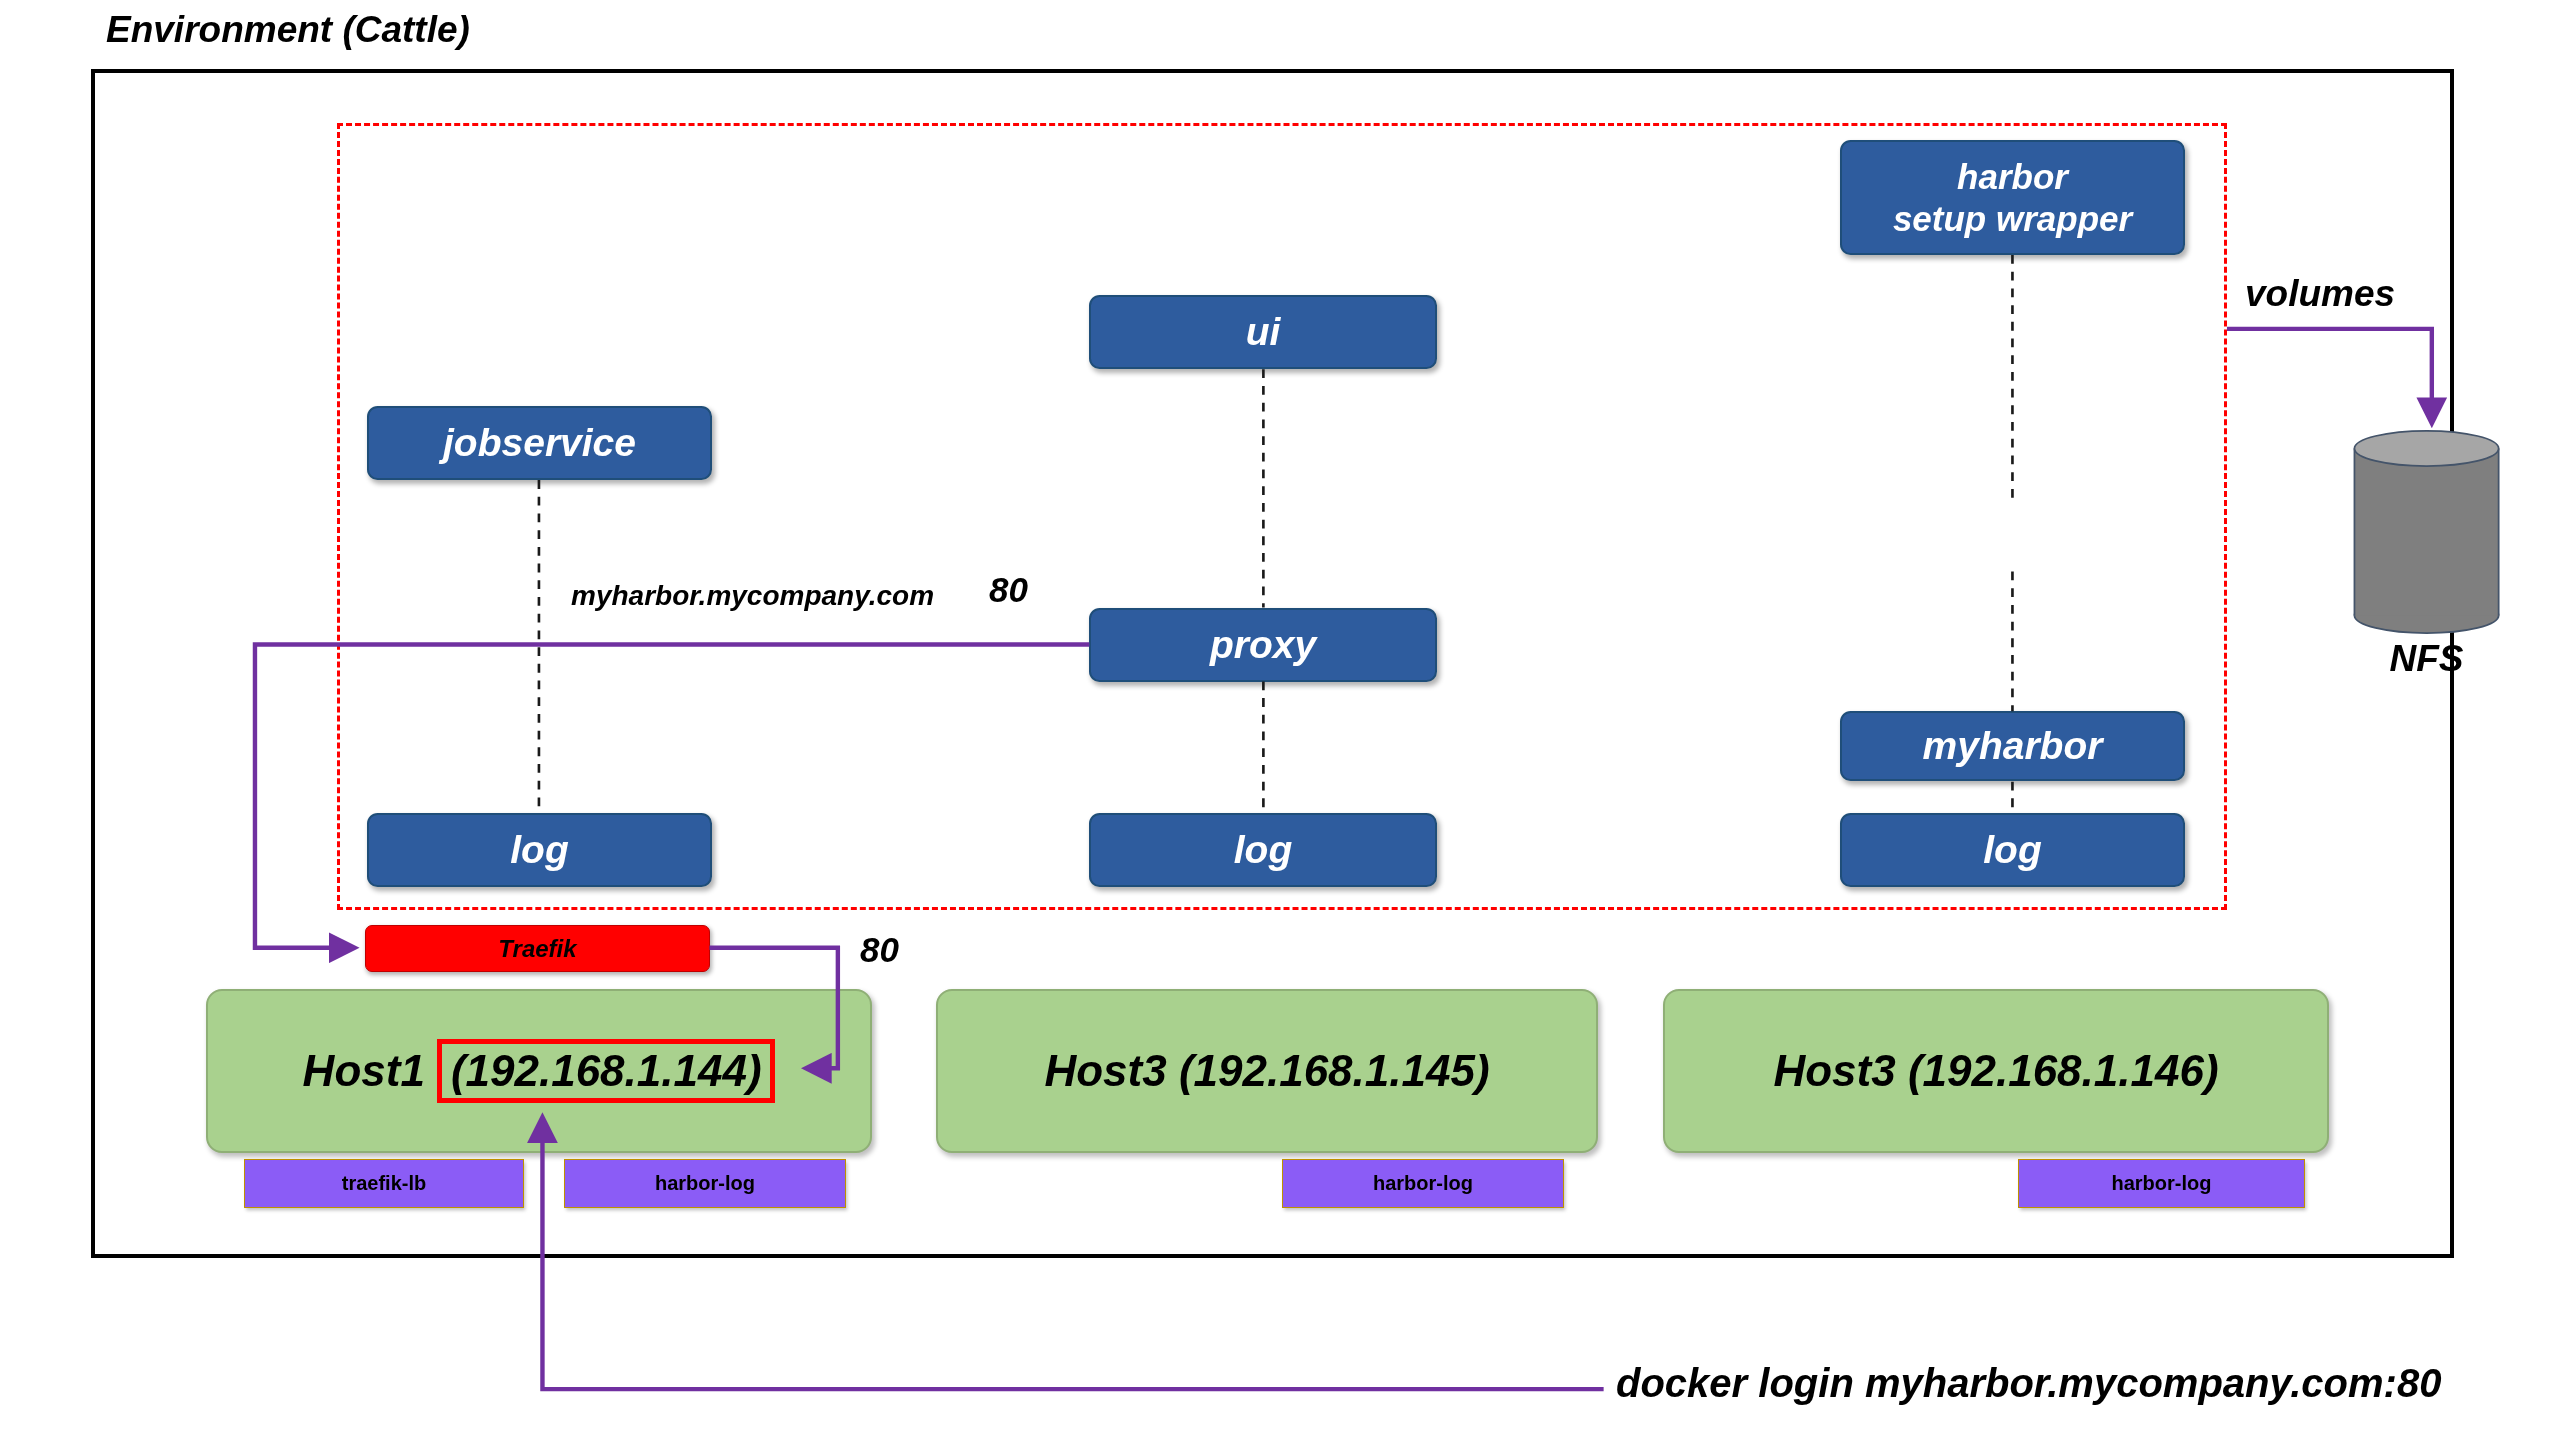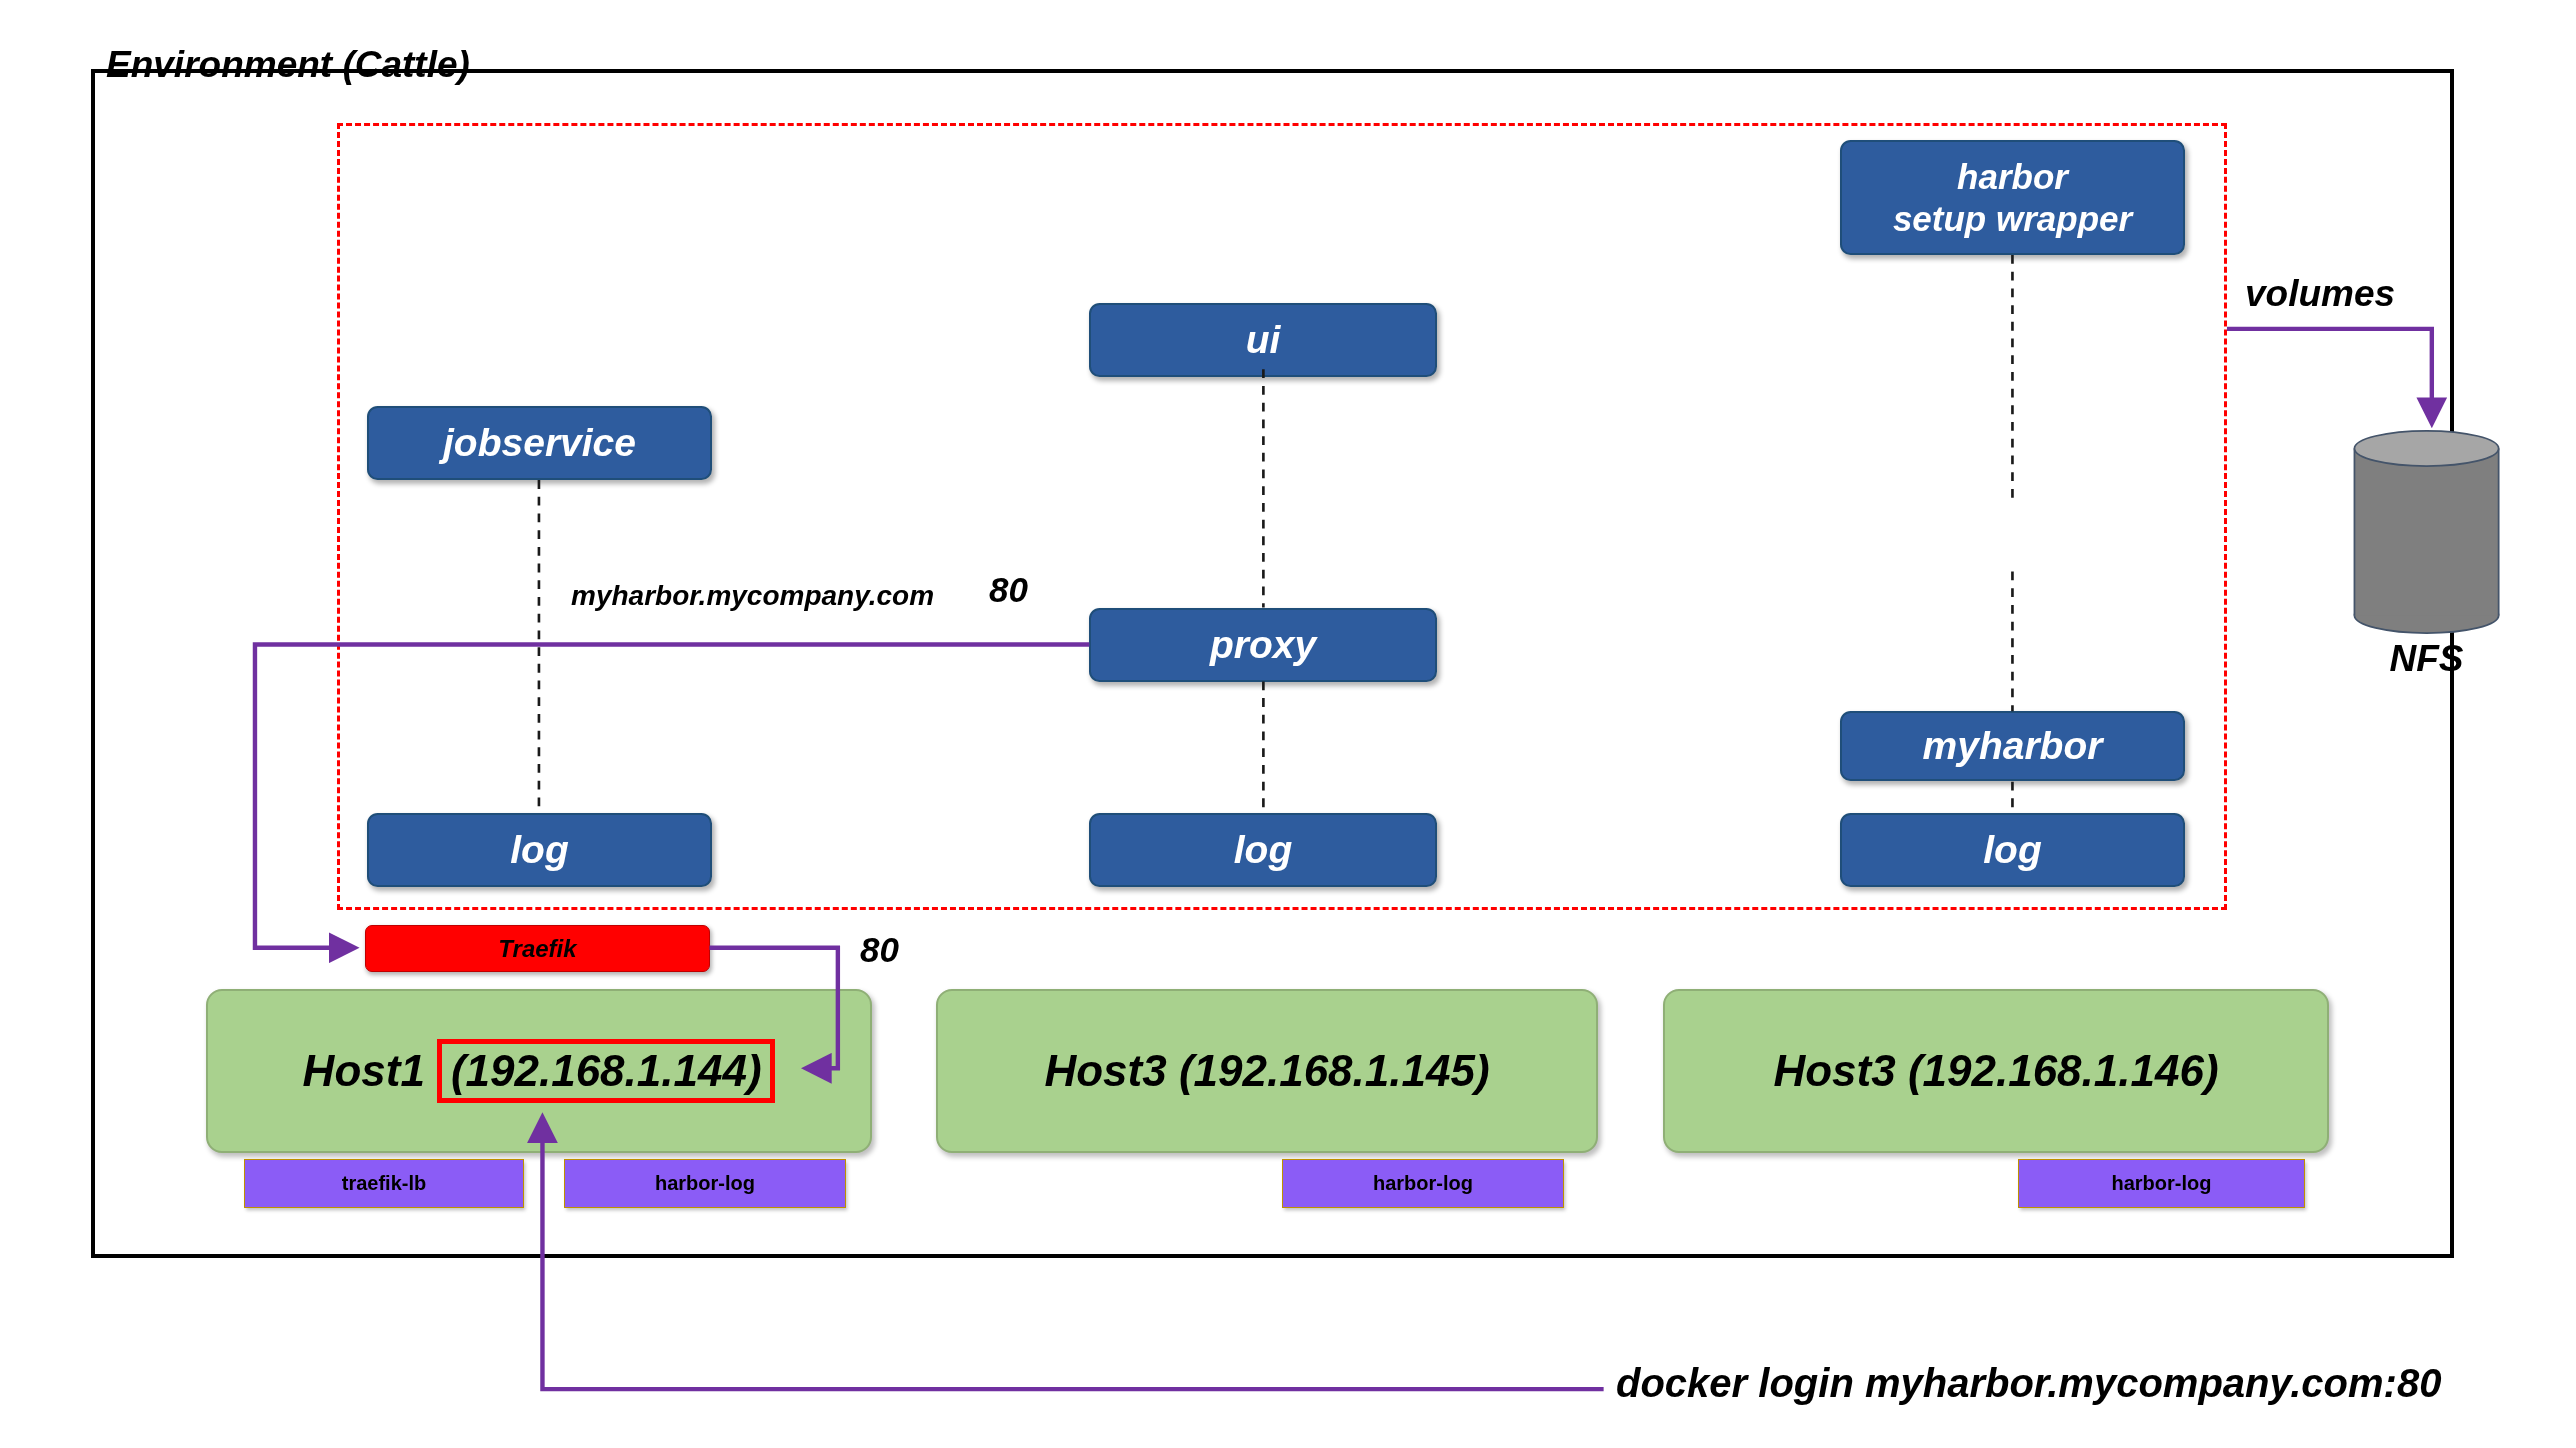--- a/index.html
+++ b/index.html
@@ -1,20 +1,20 @@
 <!DOCTYPE html>
 <html style="font-size:14px"><head>
 <meta charset="utf-8">
 <style>
   * { box-sizing: border-box; margin: 0; padding: 0; }
   html, body { background: #ffffff; }
   body { font-family: "Liberation Sans", sans-serif; }
   #canvas { position: relative; width: 2576px; height: 1449px; background: #ffffff; overflow: hidden; }
   .abs { position: absolute; }
-  .title { font-size: 37px; font-weight: bold; font-style: italic; color: #000; white-space: nowrap; margin-top: 35px; }
+  .title { font-size: 37px; font-weight: bold; font-style: italic; color: #000; white-space: nowrap; }
   .outer { border: 4.4px solid #000; }
   .dashed-red { border: 3.5px dashed #FF0000; }
   .svc {
     background: #2E5C9E; border: 2.6px solid #1F4E79; border-radius: 10.6px;
     color: #fff; font-weight: bold; font-style: italic; font-size: 39px;
     display: flex; align-items: center; justify-content: center; text-align: center;
     box-shadow: 2.6px 3.5px 5.3px rgba(0,0,0,0.30);
   }
   .two-line { line-height: 1.2; font-size: 35px; }
   .two-line span { display: block; }
@@ -51,21 +51,21 @@
 
   <div class="abs dashed-red" style="left:337px; top:123px; width:1890px; height:787px;"></div>
 
   <div class="abs svc" style="left:1840px; top:140px; width:345px; height:115px;">
     <div class="two-line">
       <span>harbor</span>
       <span>setup wrapper</span>
     </div>
   </div>
 
-  <div class="abs svc" style="left:1089px; top:295px; width:348px; height:74px;margin-top:8px;">ui</div>
+  <div class="abs svc" style="left:1089px; top:295px; width:348px; height:74px;">ui</div>
 
   <div class="abs svc" style="left:367px; top:406px; width:345px; height:74px;">jobservice</div>
 
 
   <div class="abs svc" style="left:1089px; top:608px; width:348px; height:74px;">proxy</div>
 
   <div class="abs svc" style="left:1840px; top:711px; width:345px; height:70px;">myharbor</div>
 
   <div class="abs svc" style="left:367px; top:813px; width:345px; height:74px;">log</div>
 

